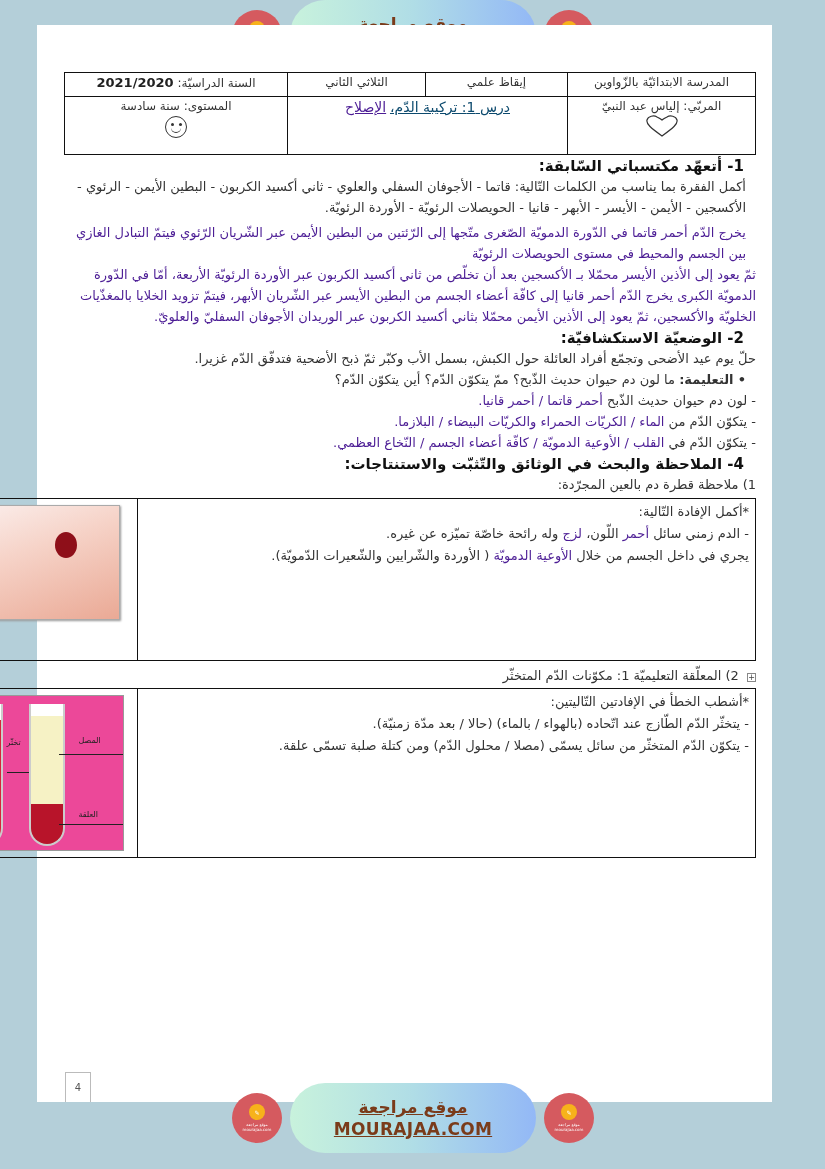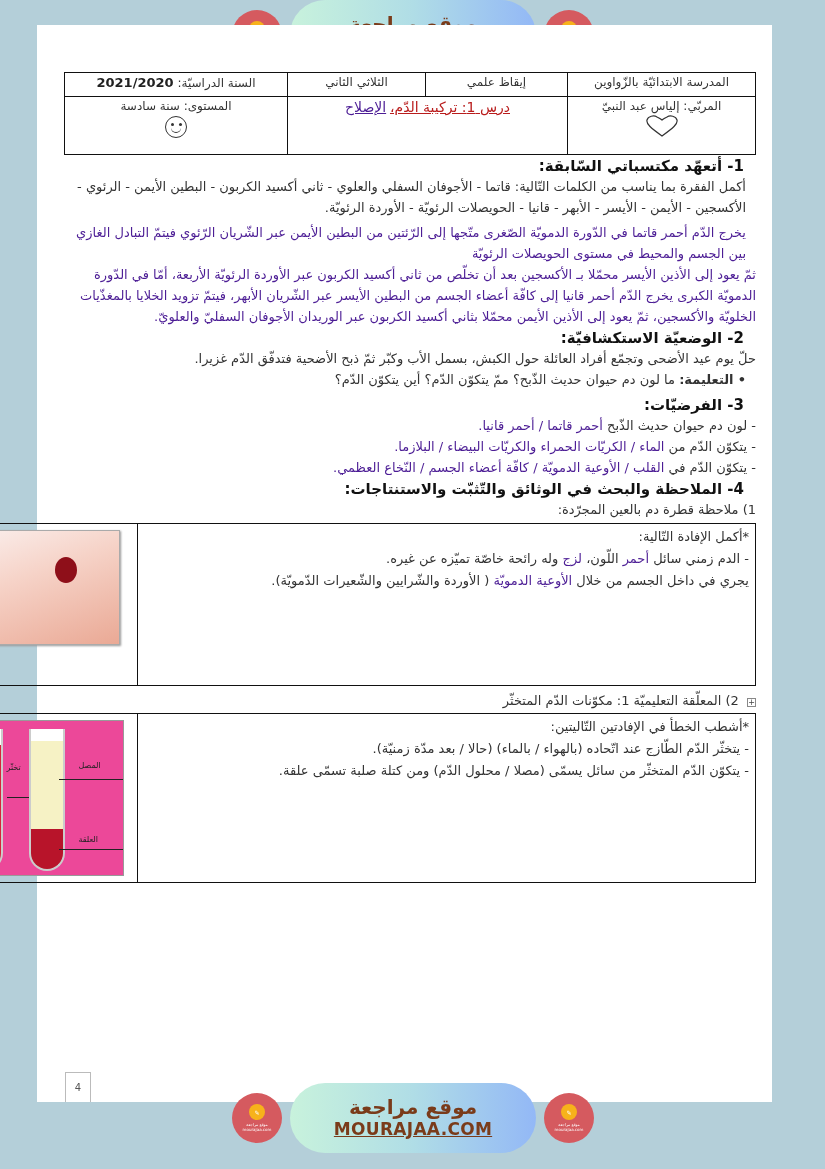--- a/index.html
+++ b/index.html
@@ -30,29 +30,29 @@
     display:flex; align-items:center; justify-content:center;
     font-size: 6px; color: #fff; font-weight: bold;
   }
   .badge .tiny { font-size: 4px; color: #fff; margin-top: 2px; line-height: 5px; text-align:center; }
   .pill {
     width: 246px; height: 70px; border-radius: 35px;
     background: linear-gradient(90deg, #c8f2dc 0%, #b0dde6 50%, #93b8f6 100%);
     display: flex; flex-direction: column; align-items: center; justify-content: center;
     color: #7a3b1a; font-weight: bold;
   }
-  .pill .ar { font-size: 20px; line-height: 22px; }
+  .pill .ar { font-size: 17px; text-decoration: underline; line-height: 22px; }
   .pill .en { font-family: "DejaVu Sans", sans-serif; font-size: 17px; text-decoration: underline; letter-spacing: 0.3px; line-height: 22px; }
 
   
   .doc { position: absolute; left: 64px; top: 72px; width: 692px; direction: rtl; color: #222; }
   table.hdr { width: 692px; border-collapse: collapse; font-size: 12px; }
   table.hdr td { border: 1.5px solid #111; text-align: center; padding: 2px 4px; vertical-align: top; color:#333; }
   .year { font-weight: bold; direction: ltr; display:inline-block; color:#222; font-size: 13px;}
-  .lesson { font-size: 14px; text-decoration: underline; color:#b91c1c; }
+  .lesson { font-size: 14px; text-decoration: underline; color:#0c4a6e; }
   .smiley { display:inline-block; width: 22px; height: 22px; border: 1.3px solid #333; border-radius: 50%; position: relative; margin-top: 3px;}
   .smiley::before { content:""; position:absolute; left:5px; top:6px; width:3px; height:3px; background:#333; border-radius:50%; box-shadow: 8px 0 0 #333; }
   .smiley::after { content:""; position:absolute; left:5px; top:9px; width:10px; height:6px; border-bottom:1.3px solid #333; border-radius:0 0 6px 6px; }
   .heart { display:inline-block; width: 34px; height: 22px; margin-top: 2px; }
 
   h2 { font-size: 15px; font-weight: bold; margin: 2px 12px 0 0; color: #111; line-height: 19px;}
   p { font-size: 13px; line-height: 21px; color: #333; }
   .red { color: #4c1d95; }
   .indent { padding-right: 10px; }
   .bul { font-weight: bold; text-align: right; }
@@ -137,21 +137,20 @@
   <p class="red">ثمّ يعود إلى الأذين الأيسر محمّلا بـ الأكسجين بعد أن تخلّص من ثاني أكسيد الكربون عبر الأوردة الرئويّة الأربعة، أمّا في الدّورة الدمويّة الكبرى يخرج الدّم أحمر قانيا إلى كافّة أعضاء الجسم من البطين الأيسر عبر الشّريان الأبهر، فيتمّ تزويد الخلايا بالمغذّيات الخلويّة والأكسجين، ثمّ يعود إلى الأذين الأيمن محمّلا بثاني أكسيد الكربون عبر الوريدان الأجوفان السفليّ والعلويّ.</p>
 
   <h2>2- الوضعيّة الاستكشافيّة:</h2>
   <p>حلّ يوم عيد الأضحى وتجمّع أفراد العائلة حول الكبش، بسمل الأب وكبّر ثمّ ذبح الأضحية فتدفّق الدّم غزيرا.</p>
   <p class="indent">
     <span class="bul">•</span>
     <span class="bul">التعليمة:</span>
     <span>ما لون دم حيوان حديث الذّبح؟ ممّ يتكوّن الدّم؟ أين يتكوّن الدّم؟</span>
   </p>
 
-  <h2 style="margin-top:6px">3- الفرضيّات:</h2>
   <p><span>- لون دم حيوان حديث الذّبح</span> <span class="red">أحمر قاتما / أحمر قانيا.</span></p>
   <p><span>- يتكوّن الدّم من</span> <span class="red">الماء / الكريّات الحمراء والكريّات البيضاء / البلازما.</span></p>
   <p><span>- يتكوّن الدّم في</span> <span class="red">القلب / الأوعية الدمويّة / كافّة أعضاء الجسم / النّخاع العظمي.</span></p>
 
   <h2>4- الملاحظة والبحث في الوثائق والتّثبّت والاستنتاجات:</h2>
   <p>1) ملاحظة قطرة دم بالعين المجرّدة:</p>
 
   <table class="obs">
     <tbody>
         <tr style="height:162px">

